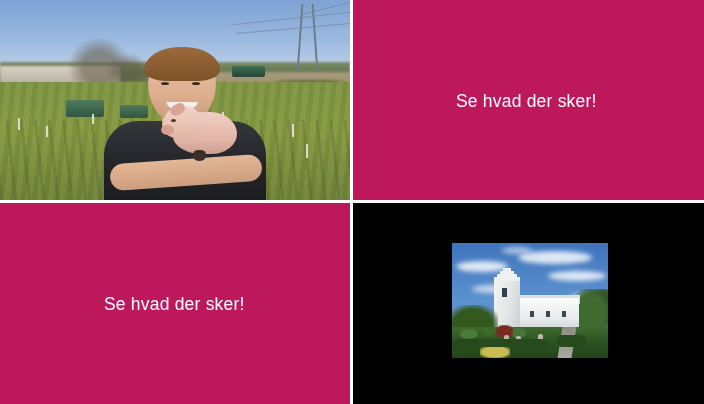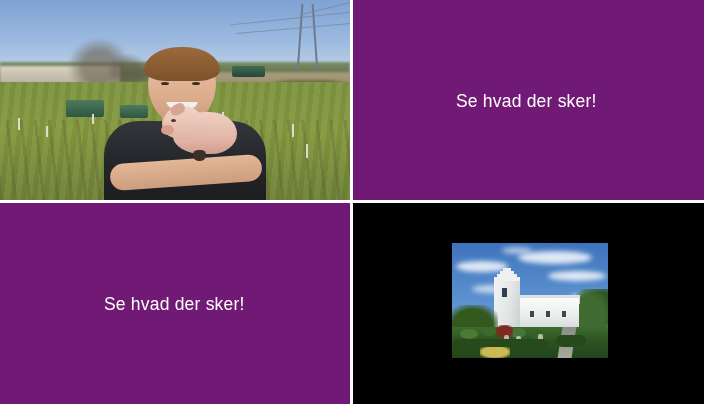--- a/index.html
+++ b/index.html
@@ -26,21 +26,21 @@
     position: absolute;
     overflow: hidden;
   }
 
   
   .panel-tl { left: 0px;   top: 0px;   width: 350px; height: 200px; }
   .panel-tr { left: 353px; top: 0px;   width: 351px; height: 200px; }
   .panel-bl { left: 0px;   top: 203px; width: 350px; height: 201px; }
   .panel-br { left: 353px; top: 203px; width: 351px; height: 201px; }
 
-  .panel-red   { background: #701a75; }
+  .panel-red   { background: #be185d; }
   .panel-black { background: #000000; }
 
   
   .caption {
     position: absolute;
     color: #ffffff;
     font-family: "Liberation Sans", sans-serif;
     font-size: 17.5px;
     font-weight: 400;
     letter-spacing: 0.2px;

